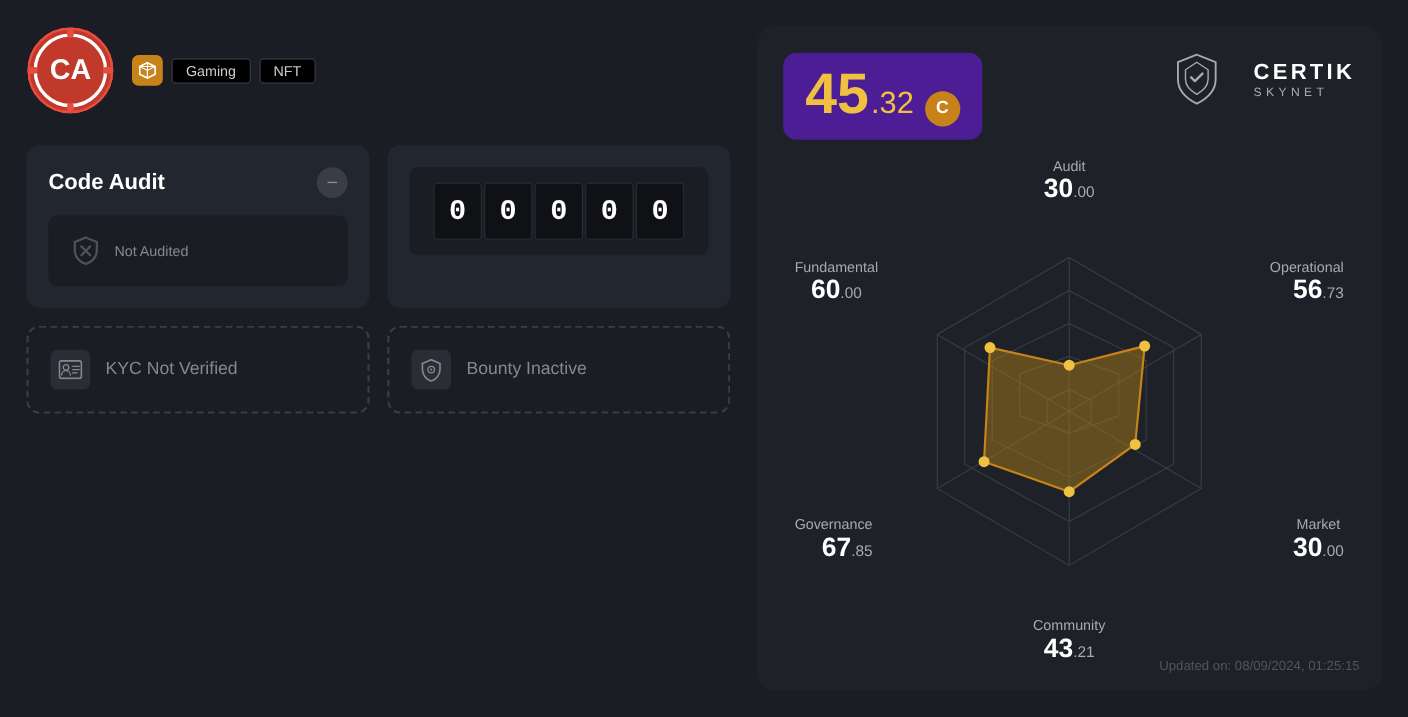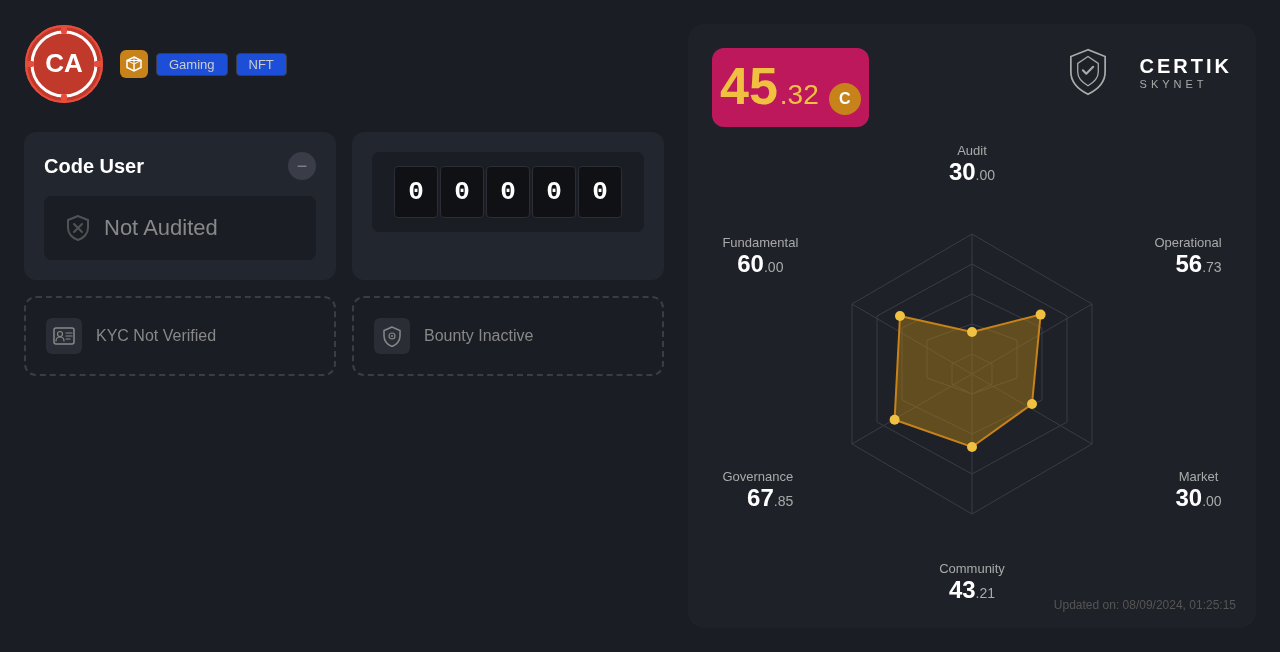--- a/index.html
+++ b/index.html
@@ -69,21 +69,21 @@
       height: 28px;
       border-radius: 6px;
       background: #c8821a;
       display: flex;
       align-items: center;
       justify-content: center;
       font-size: 14px;
     }
 
     .tag {
-      background: #1d4ed8;
+      background: #000000;
       border: 1px solid #3a3d47;
       color: #cccccc;
       padding: 3px 12px;
       border-radius: 4px;
       font-size: 13px;
       font-weight: 500;
     }
 
     
     .cards-row {
@@ -131,21 +131,21 @@
     }
 
     .not-audited-box {
       background: #1a1d23;
       border-radius: 8px;
       padding: 18px 20px;
       display: flex;
       align-items: center;
       gap: 12px;
       color: #888;
-      font-size: 22px;
+      font-size: 13px;
       font-weight: 500;
     }
 
     .audit-icon {
       width: 28px;
       height: 28px;
       opacity: 0.5;
     }
 
     
@@ -217,23 +217,23 @@
     }
 
     .right-top {
       display: flex;
       align-items: flex-start;
       justify-content: space-between;
       margin-bottom: 16px;
     }
 
     .score-box {
-      background: #be185d;
+      background: #4c1d95;
       border-radius: 12px;
-      padding: 12px 8px;
+      padding: 12px 20px;
       display: flex;
       align-items: baseline;
       gap: 2px;
     }
 
     .score-main {
       font-size: 52px;
       font-weight: 700;
       color: #f0c040;
       line-height: 1;
@@ -371,21 +371,21 @@
           <div class="tag">Gaming</div>
           <div class="tag">NFT</div>
         </div>
       </div>
     </div>
 
     <div class="cards-row">
 
       <div class="card">
         <div class="card-header">
-          <span class="card-title">Code User</span>
+          <span class="card-title">Code Audit</span>
           <div class="minus-btn">−</div>
         </div>
         <div class="not-audited-box">
           <svg class="audit-icon" viewBox="0 0 28 28" fill="none" xmlns="http://www.w3.org/2000/svg">
             <path d="M14 2L4 6V14C4 19.5 8.5 24.5 14 26C19.5 24.5 24 19.5 24 14V6L14 2Z" stroke="#888" stroke-width="2" fill="none"></path>
             <path d="M10 10L18 18M18 10L10 18" stroke="#888" stroke-width="2" stroke-linecap="round"></path>
           </svg>
           <span>Not Audited</span>
         </div>
       </div>

